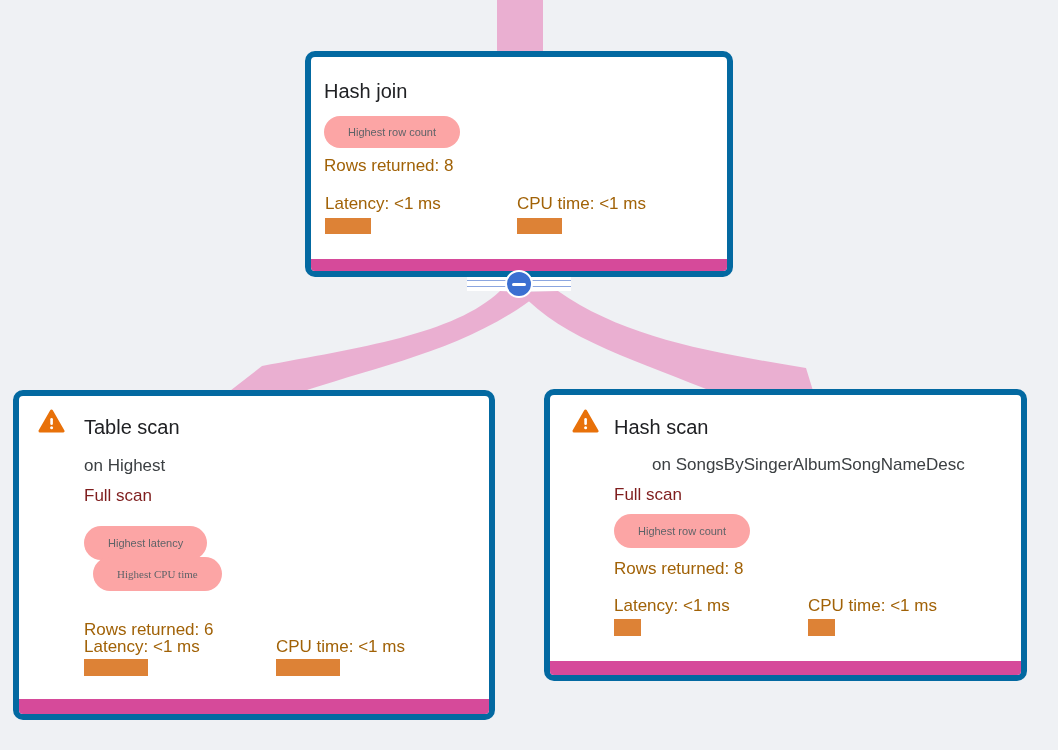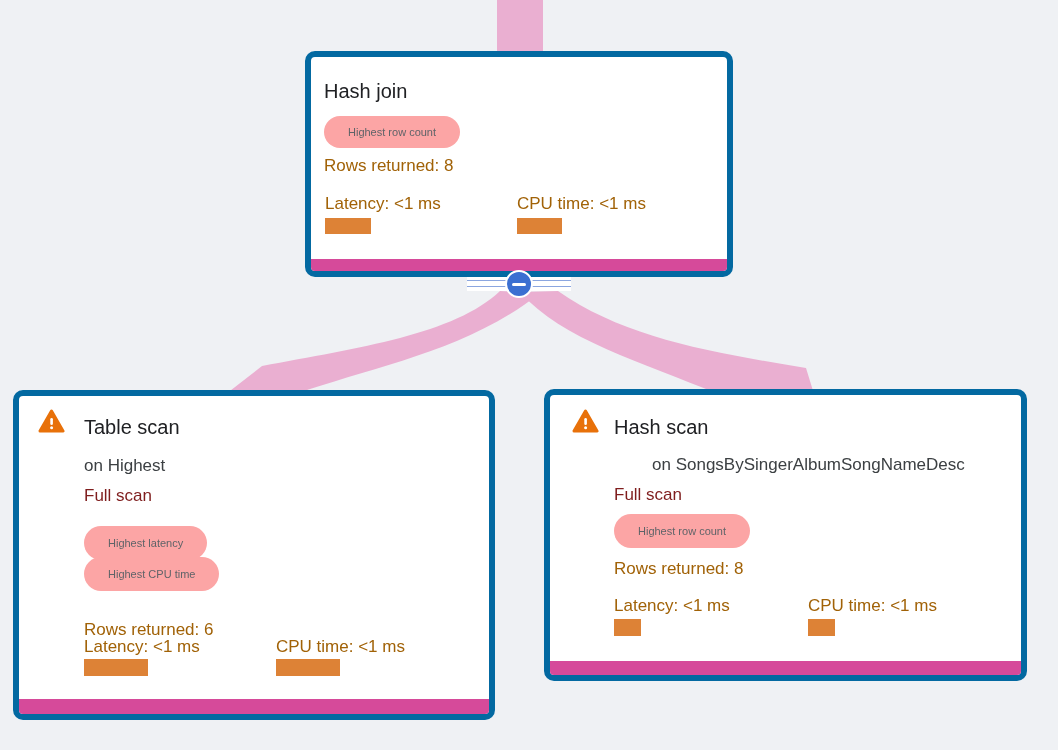--- a/index.html
+++ b/index.html
@@ -94,21 +94,21 @@
   #card-hash-join .cpu-lbl      { left: 206px; top: 136px; }
   #card-hash-join .latency-bar  { left: 14px;  top: 161px; height: 16px; }
   #card-hash-join .cpu-bar      { left: 206px; top: 161px; height: 16px; }
 
   
   #card-table-scan .warning-icon-box { left: 19px; top: 13px; }
   #card-table-scan .node-title   { left: 65px;  top: 18px; }
   #card-table-scan .node-subtitle{ left: 65px;  top: 59px; }
   #card-table-scan .scan-type    { left: 65px;  top: 89px; }
   #card-table-scan .badge-1      { left: 65px;  top: 118px; margin-top: 12px; }
-  #card-table-scan .badge-2      { left: 65px;  top: 161px; }
+  #card-table-scan .badge-2      { left: 74px;  top: 161px; font-family: Liberation Serif, serif; }
   #card-table-scan .rows-row     { left: 65px;  top: 203px; margin-top: 20px; }
   #card-table-scan .latency-lbl  { left: 65px;  top: 240px; }
   #card-table-scan .cpu-lbl      { left: 257px; top: 240px; }
   #card-table-scan .latency-bar  { left: 65px;  top: 263px; }
   #card-table-scan .cpu-bar      { left: 257px; top: 263px; }
 
   
   #card-index-scan .warning-icon-box { left: 22px; top: 14px; }
   #card-index-scan .node-title   { left: 64px;  top: 19px; }
   #card-index-scan .node-subtitle{ left: 64px;  top: 59px; margin-left: 38px; }

